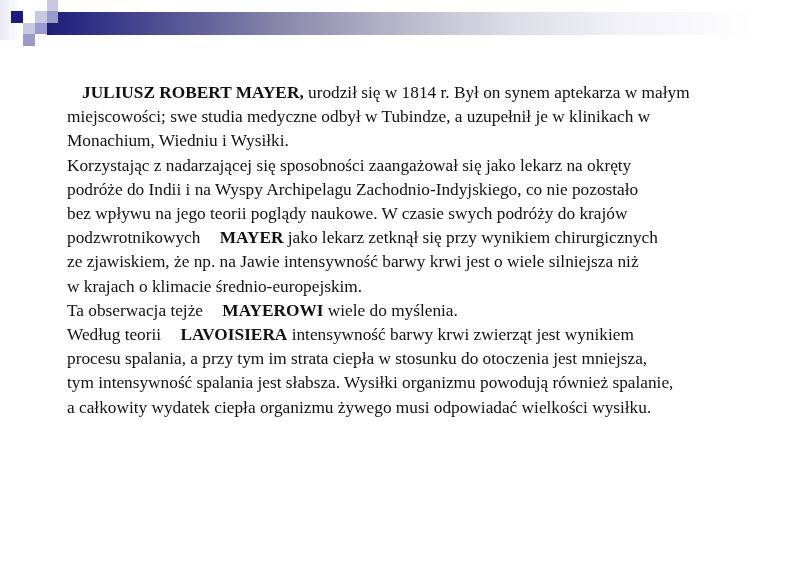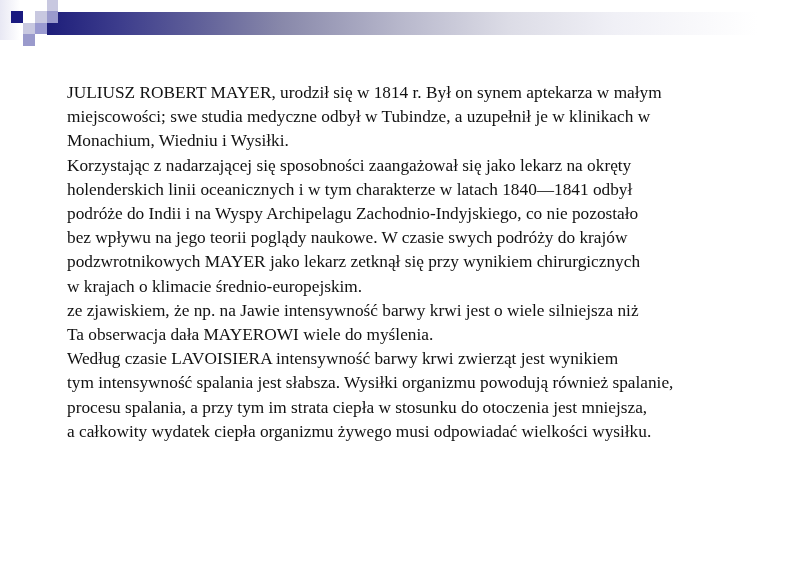--- a/index.html
+++ b/index.html
@@ -9,21 +9,21 @@
   .sq-dark { left:11px; top:11px; width:12px; height:12px; background:#1a1a80; }
   .sq-light-top { left:47px; top:0; width:11px; height:11px; background:#c8c8e0; }
   .sq-mid { left:35px; top:11px; width:12px; height:12px; background:#c8c8e0; }
   .sq-mid2 { left:47px; top:11px; width:11px; height:12px; background:#9a9acc; }
   .sq-b1 { left:23px; top:23px; width:12px; height:11px; background:#c8c8e0; }
   .sq-b2 { left:35px; top:23px; width:12px; height:11px; background:#9a9ad0; }
   .sq-b3 { left:23px; top:34px; width:12px; height:12px; background:#9a9acc; }
   .bar { left:47px; top:12px; width:710px; height:23px; background:linear-gradient(90deg,#1e1e7a 0%, #3c3c8c 10%, #62629a 22%, #8888aa 33%, #b8b8cc 50%, #dcdce6 65%, #f0f0f6 80%, #ffffff 100%); }
   .content { position:absolute; left:67px; top:81px; width:720px; font-size:17.3px; line-height:24.2px; color:#111; }
   .line { display:block; white-space:nowrap; }
-  b { font-weight:normal; }
+  b { font-weight:bold;margin-left:15px; }
 </style>
 </head>
 <body>
 
 <div>
   <div class="deco sq1"></div>
   <div class="deco bar"></div>
   <div class="deco sq-light-top"></div>
   <div class="deco sq-mid"></div>
   <div class="deco sq-mid2"></div>
@@ -31,24 +31,23 @@
   <div class="deco sq-b2"></div>
   <div class="deco sq-b3"></div>
   <div class="deco sq-dark"></div>
 </div>
 
 <div class="content">
   <span class="line"><b>JULIUSZ ROBERT MAYER,</b><span> urodził się w 1814 r. Był on synem aptekarza w małym</span></span>
   <span class="line">miejscowości; swe studia medyczne odbył w Tubindze, a uzupełnił je w klinikach w</span>
   <span class="line">Monachium, Wiedniu i Wysiłki.</span>
   <span class="line">Korzystając z nadarzającej się sposobności zaangażował się jako lekarz na okręty</span>
-  <span class="line">holenderskich linii oceanicznych i w tym charakterze w latach 1840—1841 odbył</span>
   <span class="line">podróże do Indii i na Wyspy Archipelagu Zachodnio-Indyjskiego, co nie pozostało</span>
   <span class="line">bez wpływu na jego teorii poglądy naukowe. W czasie swych podróży do krajów</span>
   <span class="line"><span>podzwrotnikowych </span><b>MAYER</b><span> jako lekarz zetknął się przy wynikiem chirurgicznych</span></span>
+  <span class="line">ze zjawiskiem, że np. na Jawie intensywność barwy krwi jest o wiele silniejsza niż</span>
   <span class="line">w krajach o klimacie średnio-europejskim.</span>
-  <span class="line">ze zjawiskiem, że np. na Jawie intensywność barwy krwi jest o wiele silniejsza niż</span>
-  <span class="line"><span>Ta obserwacja dała </span><b>MAYEROWI</b><span> wiele do myślenia.</span></span>
-  <span class="line"><span>Według czasie </span><b>LAVOISIERA</b><span> intensywność barwy krwi zwierząt jest wynikiem</span></span>
+  <span class="line"><span>Ta obserwacja tejże </span><b>MAYEROWI</b><span> wiele do myślenia.</span></span>
+  <span class="line"><span>Według teorii </span><b>LAVOISIERA</b><span> intensywność barwy krwi zwierząt jest wynikiem</span></span>
+  <span class="line">procesu spalania, a przy tym im strata ciepła w stosunku do otoczenia jest mniejsza,</span>
   <span class="line">tym intensywność spalania jest słabsza. Wysiłki organizmu powodują również spalanie,</span>
-  <span class="line">procesu spalania, a przy tym im strata ciepła w stosunku do otoczenia jest mniejsza,</span>
   <span class="line">a całkowity wydatek ciepła organizmu żywego musi odpowiadać wielkości wysiłku.</span>
 </div>
 
 </body></html>

